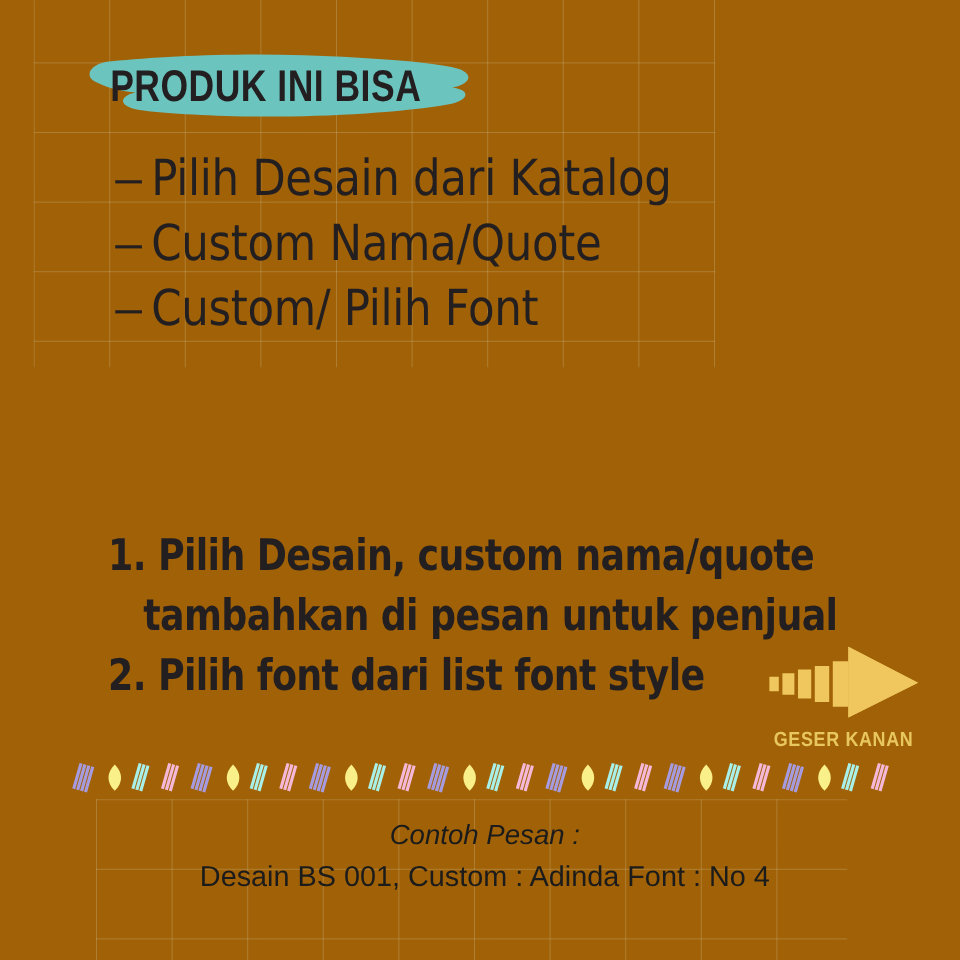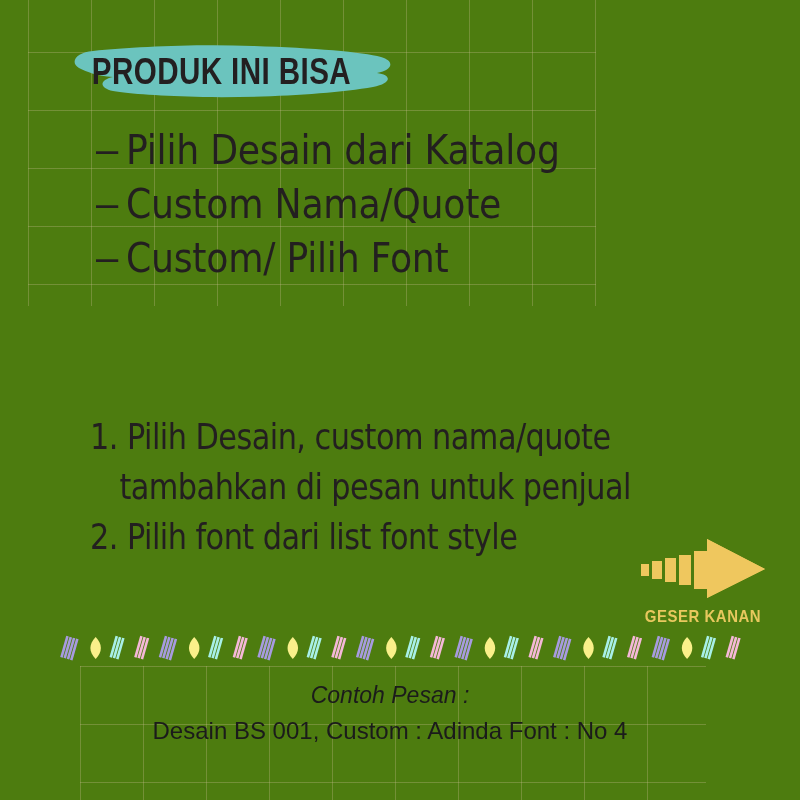--- a/index.html
+++ b/index.html
@@ -11,21 +11,21 @@
     width: 800px;
     height: 800px;
     background: #FAF4DE;
     font-family: "Liberation Sans", sans-serif;
     overflow: hidden;
   }
   #card {
     position: relative;
     width: 800px;
     height: 800px;
-    background: #4d7c0f;
+    background: #a16207;
     overflow: hidden;
   }
 
   
   .grid-block {
     position: absolute;
     background-image:
       linear-gradient(to right, rgba(205,190,150,0.30) 1px, transparent 1px),
       linear-gradient(to bottom, rgba(205,190,150,0.30) 1px, transparent 1px);
     pointer-events: none;
@@ -122,22 +122,23 @@
     white-space: nowrap;
     font-family: "DejaVu Sans", sans-serif;
     transform: scaleX(0.93) scaleY(1.06);
     transform-origin: left center;
   }
 
   
   #steps {
     position: absolute;
     left: 90px;
-    top: 412px;
+    top: 438px;
     width: 660px;
+    font-weight: bold;
   }
   .step-line {
     color: #231F20;
     font-size: 33px;
     line-height: 50px;
     white-space: nowrap;
     font-family: "DejaVu Sans", sans-serif;
     letter-spacing: -0.6px;
     transform: scaleX(0.92) scaleY(1.10);
     transform-origin: left center;
@@ -173,21 +174,21 @@
     position: absolute;
     left: 60px;
     top: 634px;
     width: 690px;
     height: 30px;
   }
 
   
   #footer {
     position: absolute;
-    left: 2px;
+    left: 16px;
     top: 680px;
     width: 776px;
     text-align: center;
   }
   #footer-title {
     font-family: "Liberation Sans", sans-serif;
     font-style: italic;
     font-size: 23px;
     color: #1B1B1B;
     line-height: 30px;

